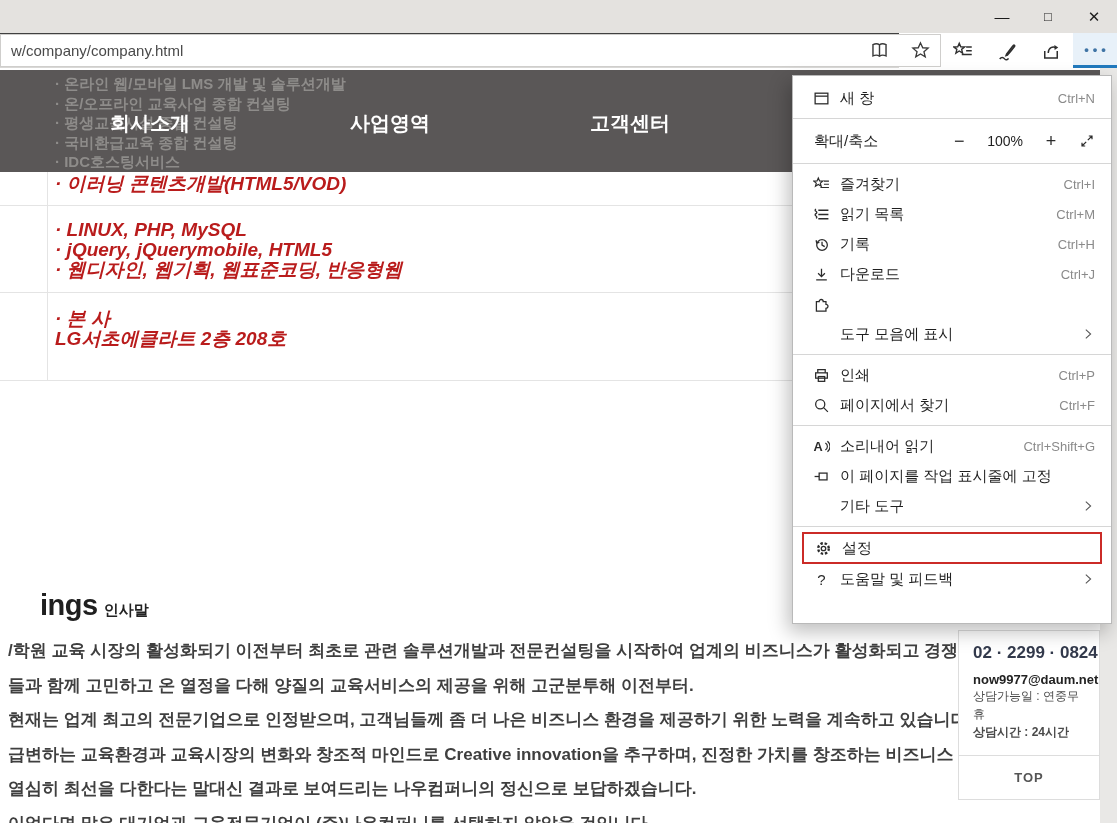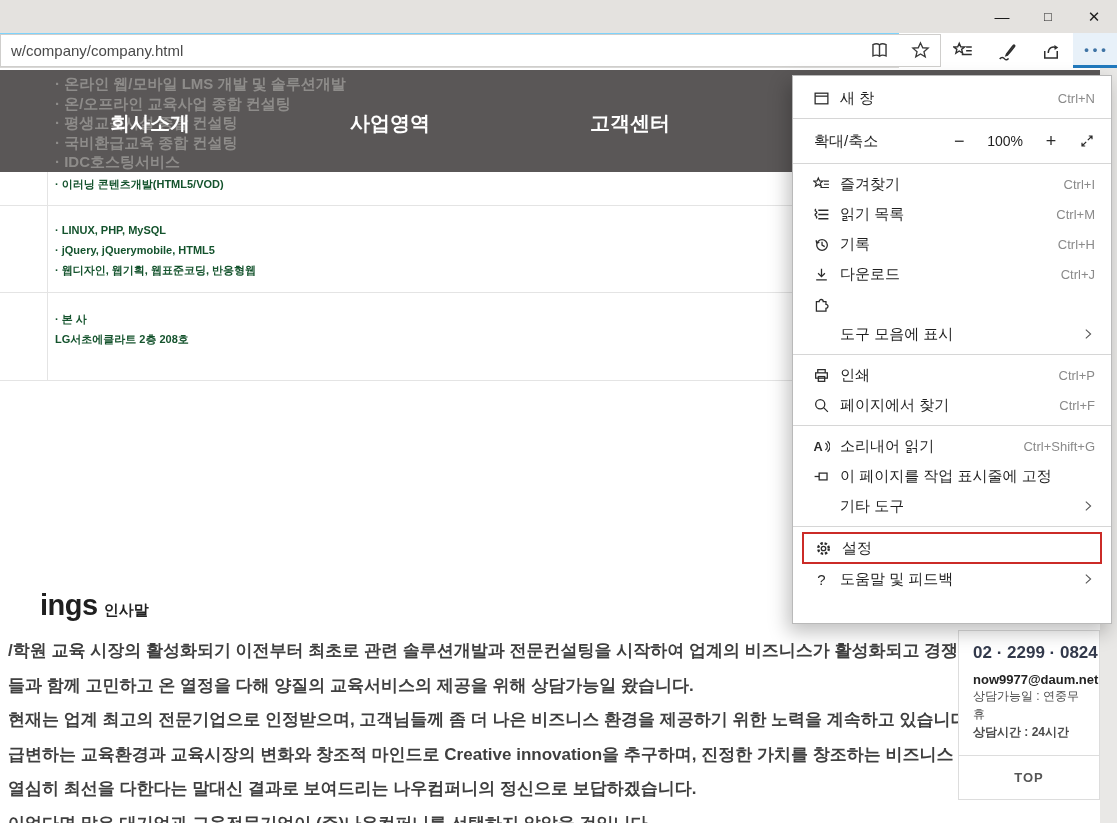--- a/index.html
+++ b/index.html
@@ -6,40 +6,40 @@
   html,body { width:1117px; height:823px; }
   body { font-family:"Liberation Sans", sans-serif; cursor:default; }
   #screen { position:relative; width:1117px; height:823px; overflow:hidden; background:#fff; }
 
   
   .titlebar { position:absolute; left:0; top:0; width:1117px; height:33px; background:#e4e2df; }
   .wc { position:absolute; top:0; height:33px; width:46px; display:flex; align-items:center; justify-content:center;
         font-size:15px; color:#1b1b1b; }
   .wc.min { right:92px; } .wc.max { right:46px; font-size:13px; } .wc.close { right:0; }
 
-  .addressrow { position:absolute; left:0; top:33px; width:899px; height:35px; background:#7dd3fc; border-bottom:1px solid #d9d8d6; }
+  .addressrow { position:absolute; left:0; top:33px; width:899px; height:35px; background:#404040; border-bottom:1px solid #d9d8d6; }
   .urlbox { position:absolute; left:0; top:1px; width:941px; height:33px; background:#fff; border:1px solid #cfcecc;
             display:flex; align-items:center; padding:0 10px; }
   .urltext { flex:1; font-size:15px; color:#4a4a4a; white-space:nowrap; overflow:hidden; }
   .urlicons { display:flex; align-items:center; gap:22px; }
   .tbicons { position:absolute; left:941px; top:0; width:176px; height:35px; display:flex; }
   .tbbtn { flex:1; display:flex; align-items:center; justify-content:center; height:35px; }
   .tbbtn.more { background:#e8f1f9; border-bottom:3px solid #2179bd; }
   .moredots { font-size:13px; letter-spacing:4px; color:#3f74a5; font-weight:700; padding-left:4px; }
 
   
   .page { position:absolute; left:0; top:68px; width:894px; height:755px; background:#fff; }
   .greystrip { position:absolute; left:1100px; top:0; width:17px; height:755px; background:#e9e8e6; }
 
   .navband { position:absolute; left:0; top:2px; width:1100px; height:102px; background:#5a5757; overflow:hidden; }
   .fadelist { position:absolute; left:55px; top:4px; font-size:15px; font-weight:600; color:#8e8c8a; line-height:19.5px; white-space:nowrap; }
   .navitem { position:absolute; top:40px; transform:translateX(-50%); font-size:20px; font-weight:700; color:#fff; white-space:nowrap; }
 
   .pageline { position:absolute; background:#e4e4e4; }
-  .ptext { position:absolute; font-size:11px; font-weight:700; color:#14532d; line-height:20px; white-space:nowrap; }
+  .ptext { position:absolute; font-size:19px; font-weight:700; color:#b91c1c; line-height:20px; white-space:nowrap;font-style:italic; }
 
   .greet { position:absolute; left:0px; top:521px; white-space:nowrap; }
   .greet .en { font-size:29px; font-weight:700; color:#1f1f1f; letter-spacing:-0.5px;padding-left:40px; }
   .greet .ko { font-size:15px; font-weight:700; color:#222; margin-left:6px; }
 
   .paras { position:absolute; left:8px; top:566px; font-size:17px; font-weight:600; color:#3f3f3f; line-height:34.5px; white-space:nowrap; }
 
   .contact { position:absolute; left:958px; top:562px; width:142px; }
   .cbox { background:#fff; border:1px solid #ddd; padding:12px 14px 14px 14px; }
   .cphone { font-size:17px; font-weight:700; color:#333a4c; white-space:nowrap; }
@@ -165,21 +165,21 @@
     <div class="ptext" style="left:55px; top:241px;">
       <div>· 본 사</div>
       <div>LG서초에클라트 2층 208호</div>
     </div>
 
     <div class="greet">
       <span class="en">ings</span><span class="ko">인사말</span>
     </div>
     <div class="paras">
       <div>/학원 교육 시장의 활성화되기 이전부터 최초로 관련 솔루션개발과 전문컨설팅을 시작하여 업계의 비즈니스가 활성화되고 경쟁이 점점 더</div>
-      <div>들과 함께 고민하고 온 열정을 다해 양질의 교육서비스의 제공을 위해 상담가능일 왔습니다.</div>
+      <div>들과 함께 고민하고 온 열정을 다해 양질의 교육서비스의 제공을 위해 고군분투해 이전부터.</div>
       <div>현재는 업계 최고의 전문기업으로 인정받으며, 고객님들께 좀 더 나은 비즈니스 환경을 제공하기 위한 노력을 계속하고 있습니다.</div>
       <div>급변하는 교육환경과 교육시장의 변화와 창조적 마인드로 Creative innovation을 추구하며, 진정한 가치를 창조하는 비즈니스 파트너로서</div>
       <div>열심히 최선을 다한다는 말대신 결과로 보여드리는 나우컴퍼니의 정신으로 보답하겠습니다.</div>
       <div>이었다면 많은 대기업과 교육전문기업이 (주)나우컴퍼니를 선택하지 않았을 것입니다.</div>
     </div>
 
     <div class="contact">
       <div class="cbox">
         <div class="cphone">02 · 2299 · 0824</div>
         <div class="cemail">now9977@daum.net</div>

